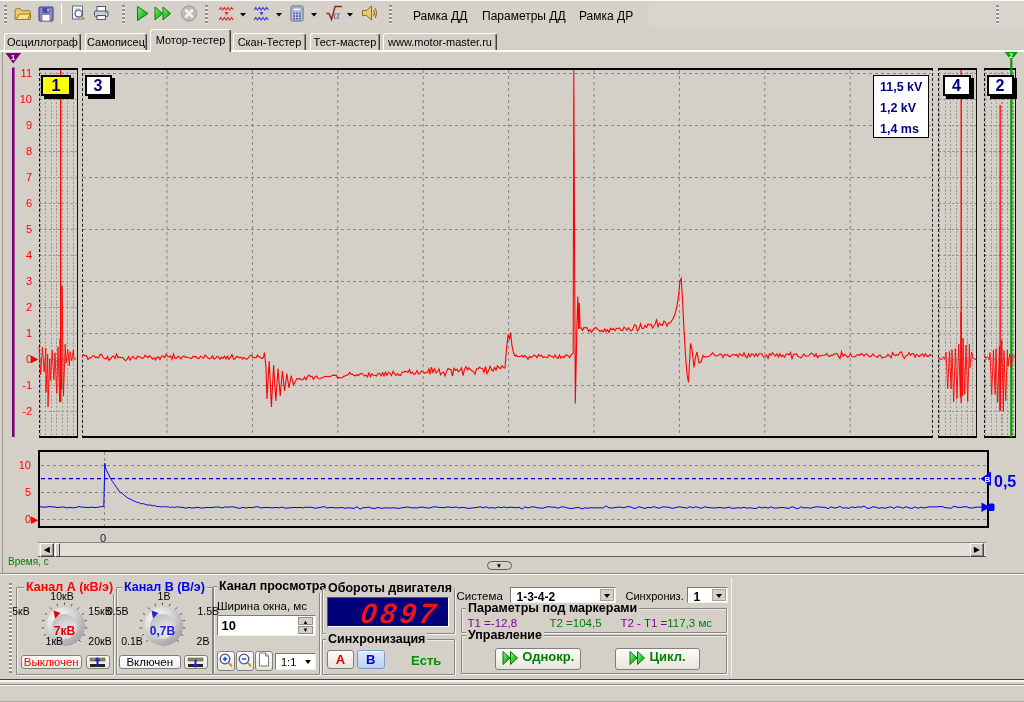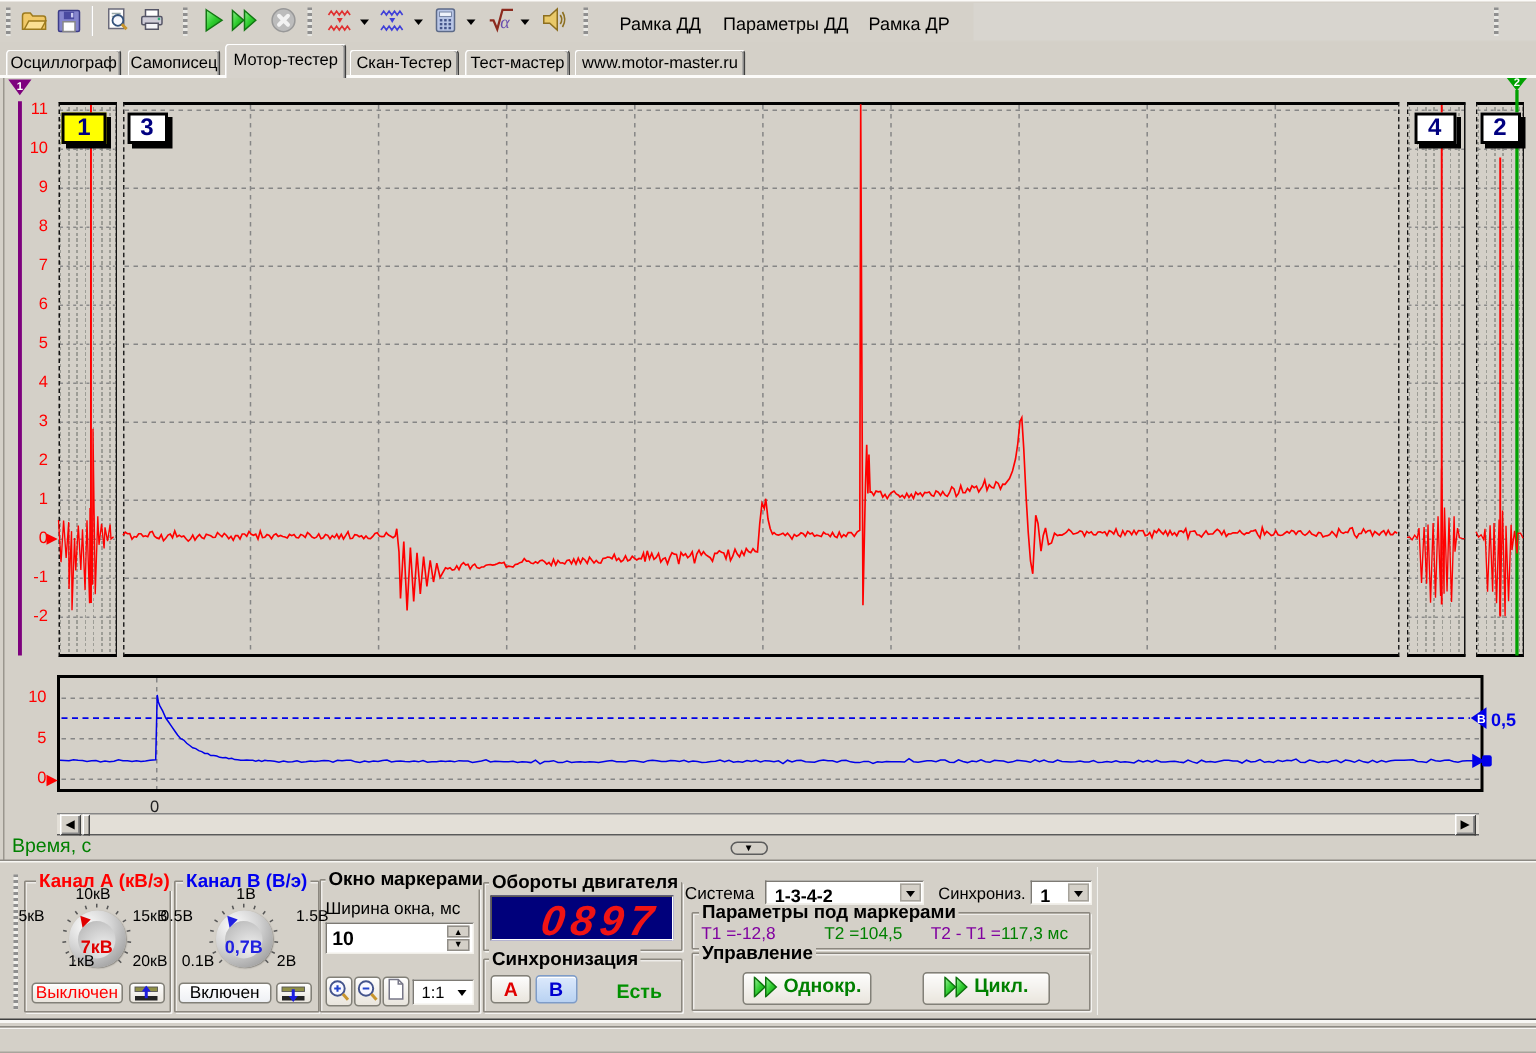--- a/index.html
+++ b/index.html
@@ -235,43 +235,44 @@
       <div class="ax" style="top:171.0px">7</div>
       <div class="ax" style="top:145.0px">8</div>
       <div class="ax" style="top:119.0px">9</div>
       <div class="ax" style="top:93.0px">10</div>
       <div class="ax" style="top:67.0px">11</div>
     </div>
     <div class="lbl" style="left:41px;width:30px;background:#ffff00">1</div>
     <div class="lbl" style="left:84.5px;width:27px">3</div>
     <div class="lbl" style="left:942.5px;width:28px">4</div>
     <div class="lbl" style="left:986.5px;width:27px">2</div>
+    <div class="abs" style="left:873px;top:74.5px;width:55.5px;height:63.5px;border:1.5px solid #000;background:#fff;color:#000080;font-weight:bold;font-size:12.5px;line-height:21px;padding:1px 0 0 6px;z-index:5">11,5 kV<br>1,2 kV<br>1,4 ms</div>
 <div class="abs" style="left:38px;top:450px;width:951px;height:78px;border:2.5px solid #000"></div>
     <div class="abs" style="left:14px;top:459.0px;width:17px;text-align:right;font-size:11px;color:#f00">10</div>
     <div class="abs" style="left:14px;top:486.0px;width:17px;text-align:right;font-size:11px;color:#f00">5</div>
     <div class="abs" style="left:14px;top:513.0px;width:17px;text-align:right;font-size:11px;color:#f00">0</div>
-    <div class="abs" style="left:994px;top:472.5px;font-size:12px;color:#0000e8;font-weight:bold">0,5</div>
-    <div class="abs" style="left:8px;top:556px;font-size:13px;color:#008000">Время, с</div>
+    <div class="abs" style="left:994px;top:472.5px;font-size:16px;color:#0000e8;font-weight:bold">0,5</div>
+    <div class="abs" style="left:8px;top:556px;font-size:10px;color:#008000">Время, с</div>
     <div class="abs" style="left:100px;top:532px;font-size:11px;color:#222">0</div>
 <div class="abs" style="left:38px;top:542px;width:948px;height:15px;background:#e3dfd7;border-top:1px solid #868686;border-bottom:1.5px solid #5a5a5a"></div>
     <div class="abs" style="left:39.5px;top:542.5px;width:14.5px;height:14px;background:#d4d0c8;border:1px solid;border-color:#fff #404040 #404040 #fff;box-shadow:inset -1px -1px 0 #8a8a8a;font-size:8px;line-height:12px;text-align:center;color:#000">◀</div>
     <div class="abs" style="left:969.5px;top:542.5px;width:14.5px;height:14px;background:#d4d0c8;border:1px solid;border-color:#fff #404040 #404040 #fff;box-shadow:inset -1px -1px 0 #8a8a8a;font-size:8px;line-height:12px;text-align:center;color:#000">▶</div>
     <div class="abs" style="left:54.5px;top:542.5px;width:5px;height:14px;background:#d4d0c8;border:1px solid;border-color:#fff #404040 #404040 #fff"></div>
     <div class="abs" style="left:486.5px;top:560.5px;width:25px;height:9.5px;background:#d4d0c8;border:1px solid #5c5c5c;border-radius:6px;font-size:6.5px;line-height:8px;text-align:center">▼</div>
 <div class="abs" style="left:0;top:574px;width:1024px;height:106px;background:#d4d0c8;border-top:1px solid #f8f7f4;border-bottom:1px solid #404040"></div>
     <div class="abs" style="left:0;top:573px;width:1024px;height:1px;background:#8d8a84"></div>
     <div class="abs" style="left:8.5px;top:583px;width:3px;height:90px;background:repeating-linear-gradient(180deg,#8f8f8f 0 2px,#f0efeb 2px 4px)"></div>
     <div class="abs" style="left:731px;top:578px;width:1px;height:99px;background:#9a968e;border-right:1px solid #f2f1ed"></div>
     <div class="abs" style="left:0;top:680px;width:1024px;height:1.5px;background:#f8f7f4"></div>
     <div class="fs" style="left:16px;top:587px;width:98px;height:88px"></div>
     <div class="abs fst" style="left:24px;top:580px;color:#f00;font-weight:bold;font-size:12.5px;background:#d4d0c8;padding:0 2px">Канал А (кВ/э)</div>
     <div class="fs" style="left:116px;top:587px;width:97px;height:88px"></div>
     <div class="abs fst" style="left:122px;top:580px;color:#0000f0;font-weight:bold;font-size:12.5px;background:#d4d0c8;padding:0 2px">Канал B (В/э)</div>
     <div class="fs" style="left:212.5px;top:586px;width:107px;height:89px"></div>
-    <div class="abs fst" style="left:217px;top:579px;color:#000;font-weight:bold;font-size:12.5px;background:#d4d0c8;padding:0 2px">Окно маркерами</div>
+    <div class="abs fst" style="left:217px;top:579px;color:#000;font-weight:bold;font-size:12.5px;background:#d4d0c8;padding:0 2px">Канал просмотра</div>
     <div class="fs" style="left:322px;top:587.5px;width:133px;height:46.5px"></div>
     <div class="abs fst" style="left:326px;top:580.5px;color:#000;font-weight:bold;font-size:12.5px;background:#d4d0c8;padding:0 2px">Обороты двигателя</div>
     <div class="fs" style="left:322px;top:638.5px;width:133px;height:36px"></div>
     <div class="abs fst" style="left:326px;top:631.5px;color:#000;font-weight:bold;font-size:12.5px;background:#d4d0c8;padding:0 2px">Синхронизация</div>
     <div class="fs" style="left:461px;top:607.5px;width:266px;height:25.5px"></div>
     <div class="abs fst" style="left:466px;top:600.5px;color:#000;font-weight:bold;font-size:12.5px;background:#d4d0c8;padding:0 2px">Параметры под маркерами</div>
     <div class="fs" style="left:461px;top:634.5px;width:266px;height:39.5px"></div>
     <div class="abs fst" style="left:466px;top:627.5px;color:#000;font-weight:bold;font-size:12.5px;background:#d4d0c8;padding:0 2px">Управление</div>
     <svg class="abs" style="left:0;top:0;z-index:3" width="260" height="702" viewBox="0 0 260 702">
       <line x1="50.0" y1="640.0" x2="48.2" y2="641.8" stroke="#555" stroke-width="1"></line>
@@ -315,21 +316,21 @@
     <div class="abs" style="left:143px;top:624px;width:39px;text-align:center;font-size:12px;font-weight:bold;color:#2020e0;z-index:4">0,7В</div>
     <div class="klbl" style="left:37px;top:590px;width:50px;text-align:center">10кВ</div>
     <div class="klbl" style="left:-4px;top:605px;width:50px;text-align:center">5кВ</div>
     <div class="klbl" style="left:75px;top:605px;width:50px;text-align:center">15кВ</div>
     <div class="klbl" style="left:13px;top:635px;width:50px;text-align:right">1кВ</div>
     <div class="klbl" style="left:75px;top:635px;width:50px;text-align:center">20кВ</div>
     <div class="klbl" style="left:139px;top:590px;width:50px;text-align:center">1В</div>
     <div class="klbl" style="left:107px;top:605px;width:50px;text-align:left">0.5В</div>
     <div class="klbl" style="left:169px;top:605px;width:50px;text-align:right">1.5В</div>
     <div class="klbl" style="left:107px;top:635px;width:50px;text-align:center">0.1В</div>
-    <div class="klbl" style="left:166px;top:635px;width:50px;text-align:center">2В</div>
+    <div class="klbl" style="left:178px;top:635px;width:50px;text-align:center">2В</div>
     <div class="btn" style="left:20.5px;top:654.5px;width:61.5px;height:14.5px;line-height:13px;color:#f00;font-size:11.5px">Выключен</div>
     <div class="btn" style="left:86px;top:654.5px;width:24px;height:14.5px"><svg width="18" height="11" viewBox="0 0 18 11" style="margin-top:1px">
         <rect x="1" y="1" width="15" height="3" fill="#8f8f46" stroke="#555" stroke-width=".6"></rect>
         <rect x="1" y="7" width="15" height="3" fill="#242424"></rect>
         <path d="M8.5,0 l3,4 h-6 z" fill="#1d1de0"></path>
         <rect x="7.5" y="3.5" width="2" height="5" fill="#1d1de0"></rect>
       </svg></div>
     <div class="btn" style="left:119px;top:654.5px;width:61.5px;height:14.5px;line-height:13px;color:#000;font-size:11.5px;background:linear-gradient(180deg,#ffffff,#eef0f4)">Включен</div>
     <div class="btn" style="left:184px;top:654.5px;width:24px;height:14.5px"><svg width="18" height="11" viewBox="0 0 18 11" style="margin-top:1px">
         <rect x="1" y="1" width="15" height="3" fill="#8f8f46" stroke="#555" stroke-width=".6"></rect>

